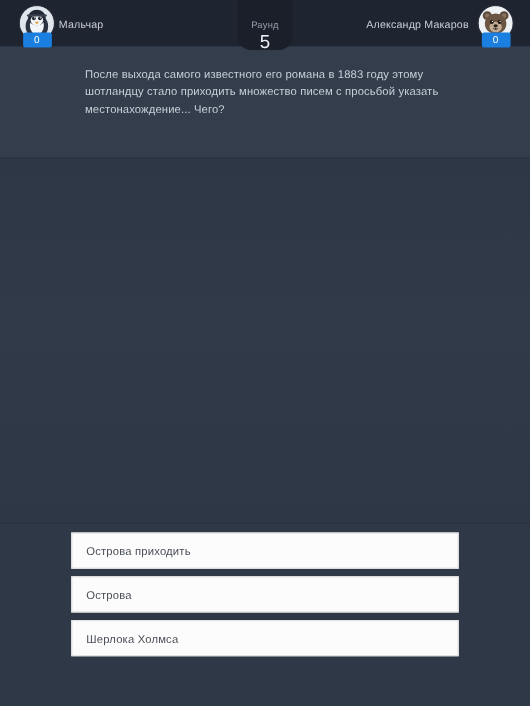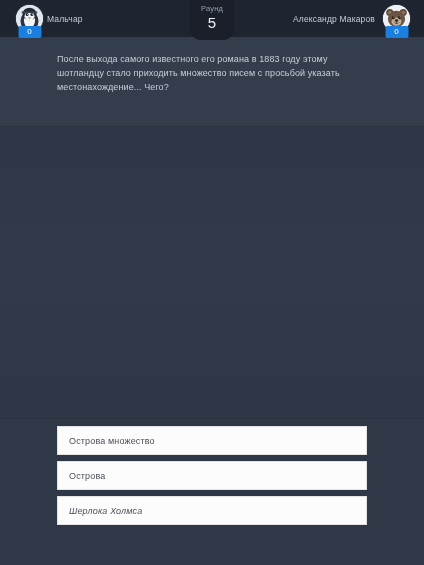--- a/index.html
+++ b/index.html
@@ -99,20 +99,21 @@
     align-items: center;
     justify-content: flex-start;
     padding-top: 4px;
     box-sizing: border-box;
   }
   .round-label {
     color: #96a0af;
     font-size: 7.5px;
     letter-spacing: 0.2px;
     line-height: 9px;
+    margin-top: 11px;
   }
   .round-value {
     color: #eef1f5;
     font-size: 15px;
     line-height: 17px;
     margin-top: 1px;
     font-weight: 400;
   }
 
   
@@ -121,21 +122,21 @@
     left: 0;
     top: 37px;
     width: 424px;
     height: 90px;
     background: #333d4c;
     box-sizing: border-box;
     border-bottom: 1px solid #2a3340;
   }
   .question-text {
     position: absolute;
-    left: 57px;
+    left: 68px;
     top: 15px;
     width: 300px;
     color: #c9cfd8;
     font-size: 9px;
     line-height: 14px;
     letter-spacing: 0.1px;
   }
 
   
   .body-area {
@@ -165,21 +166,21 @@
     position: relative;
     height: 29px;
     margin-bottom: 6px;
     background: #fcfcfc;
     border: 1px solid #e3e3e3;
     box-sizing: border-box;
     display: flex;
     align-items: center;
     cursor: pointer;
   }
-  .answer:last-child { margin-bottom: 0; font-style: italic; }
+  .answer:last-child { margin-bottom: 0; }
   .answer-text {
     padding-left: 11px;
     color: #4a4f57;
     font-size: 9px;
     letter-spacing: 0.15px;
     white-space: nowrap;
   }
 </style>
 </head>
 <body>
@@ -244,21 +245,21 @@
   </div>
 
   <div class="question-panel">
     <div class="question-text">После выхода самого известного его романа в 1883 году этому шотландцу стало приходить множество писем с просьбой указать местонахождение... Чего?</div>
   </div>
 
   <div class="body-area"></div>
 
   <div class="answers">
     <div class="answer">
-      <span class="answer-text">Острова множество</span>
+      <span class="answer-text">Острова приходить</span>
     </div>
     <div class="answer">
       <span class="answer-text">Острова</span>
     </div>
     <div class="answer">
       <span class="answer-text">Шерлока Холмса</span>
     </div>
   </div>
 
 </div>

